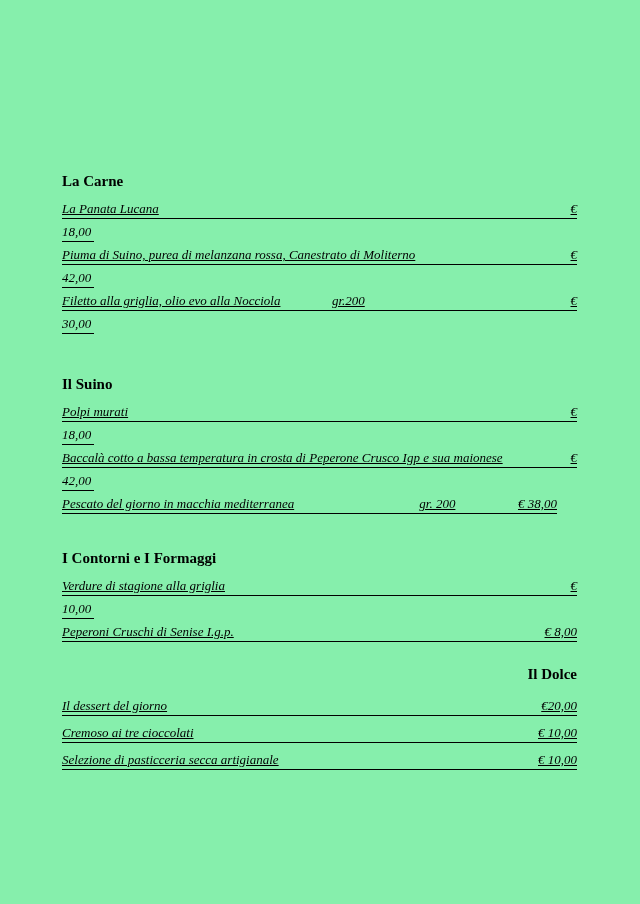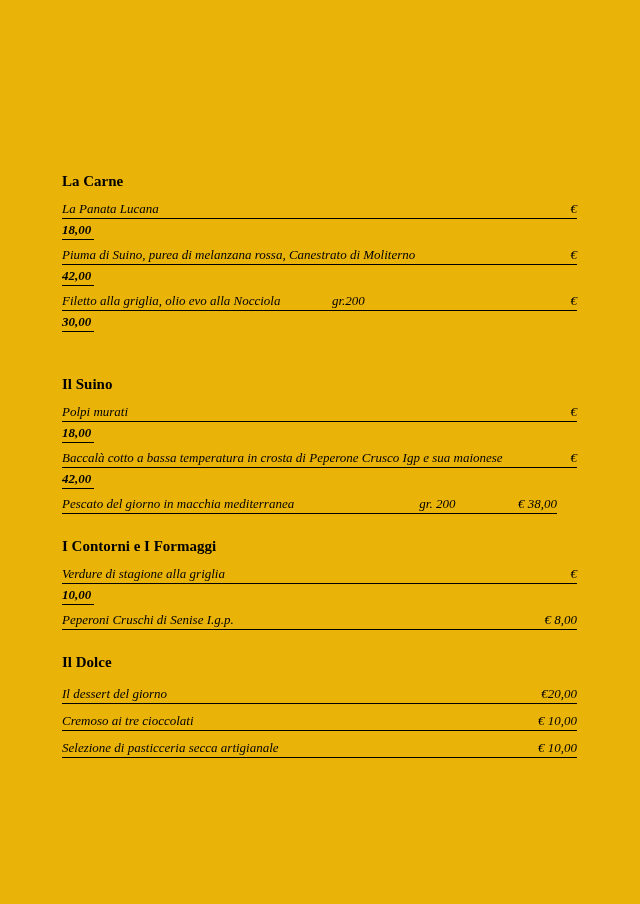--- a/index.html
+++ b/index.html
@@ -1,20 +1,20 @@
 <!DOCTYPE html>
 <html><head>
 <meta charset="utf-8">
 <style>
   * { box-sizing: border-box; }
   html, body { margin: 0; padding: 0; background: #ffffff; }
   .page {
     width: 640px;
     height: 904px;
-    background: #eab308;
+    background: #86efac;
     padding: 171px 63px 0 62px;
     font-family: "Liberation Serif", "DejaVu Serif", serif;
     color: #000000;
     overflow: hidden;
   }
   .sec { margin: 0; }
   .sec-title {
     font-size: 15px;
     font-weight: 700;
     font-style: normal;
@@ -26,38 +26,37 @@
   .row {
     display: flex;
     align-items: flex-end;
     height: 23px;
     border-bottom: 1px solid #000;
     font-style: italic;
     font-size: 13px;
     line-height: 18px;
   }
   .row.short { margin-right: 20px; }
-  .nm, .nt, .pr { white-space: nowrap; }
+  .nm, .nt, .pr { white-space: nowrap; text-decoration: underline; }
   .lead { flex: 1; }
   .wrapline {
     height: 23px;
     display: flex;
-    align-items: center;
-    font-weight: bold;
+    align-items: flex-end;
   }
   .wl {
     font-style: italic;
     font-size: 13px;
     line-height: 18px;
     border-bottom: 1px solid #000;
     padding-right: 3px;
   }
   .sec-pesce    { margin-top: 40px; }
-  .sec-contorni { margin-top: 22px; }
-  .sec-dolce    { margin-top: 22px; }
+  .sec-contorni { margin-top: 34px; }
+  .sec-dolce    { margin-top: 22px; text-align: right; }
   .sec-dolce .row { height: 27px; gap: 32px; }
 </style>
 </head>
 <body>
 
 <div class="page">
 
   <div class="sec sec-carne">
     <h2 class="sec-title">La Carne</h2>
     <div class="items">

